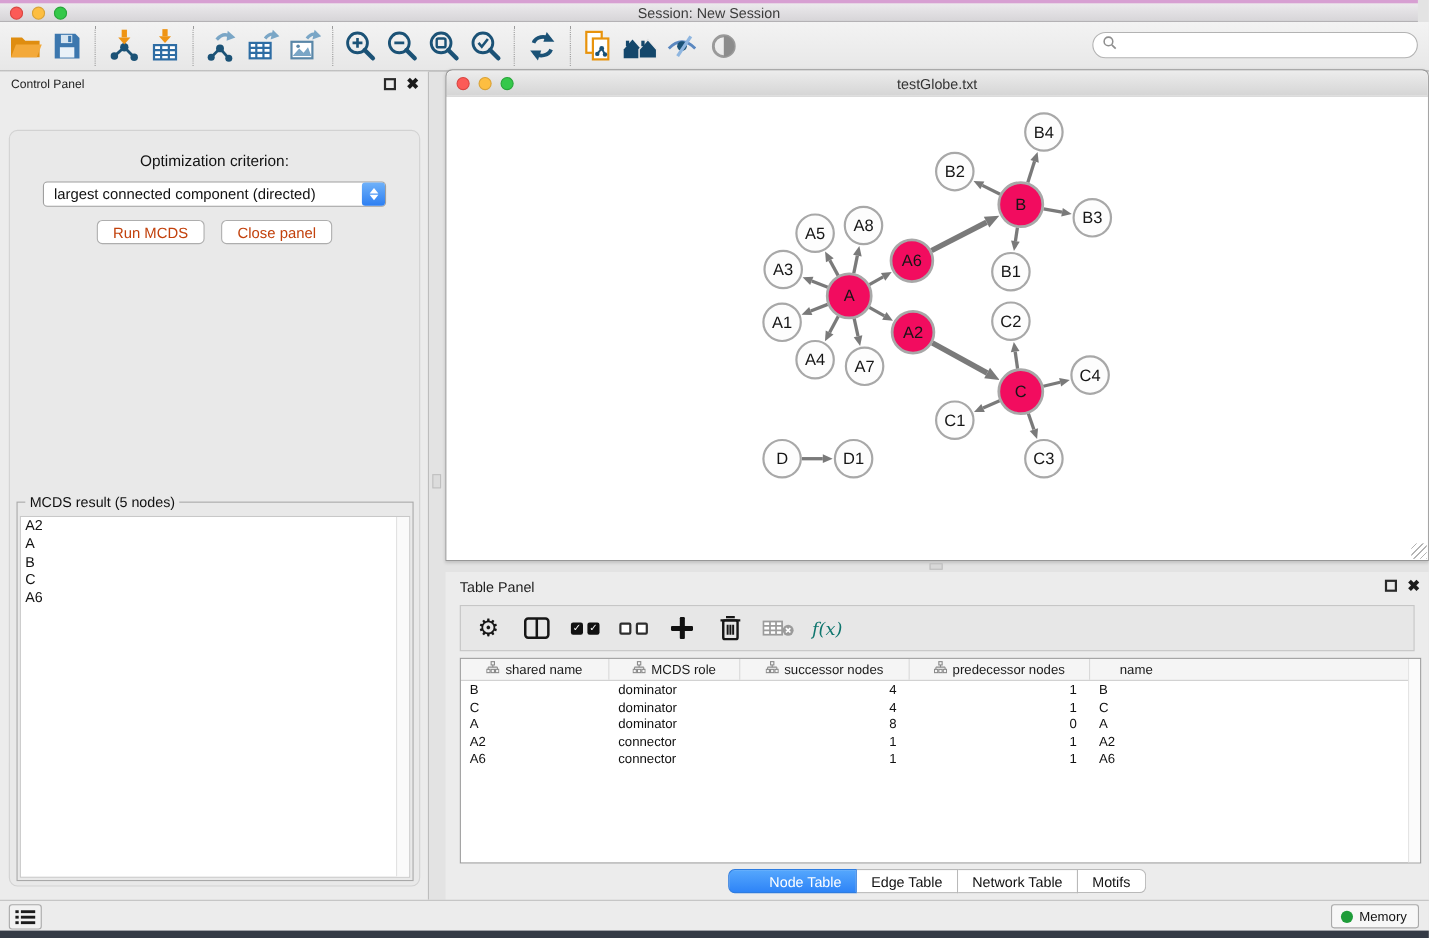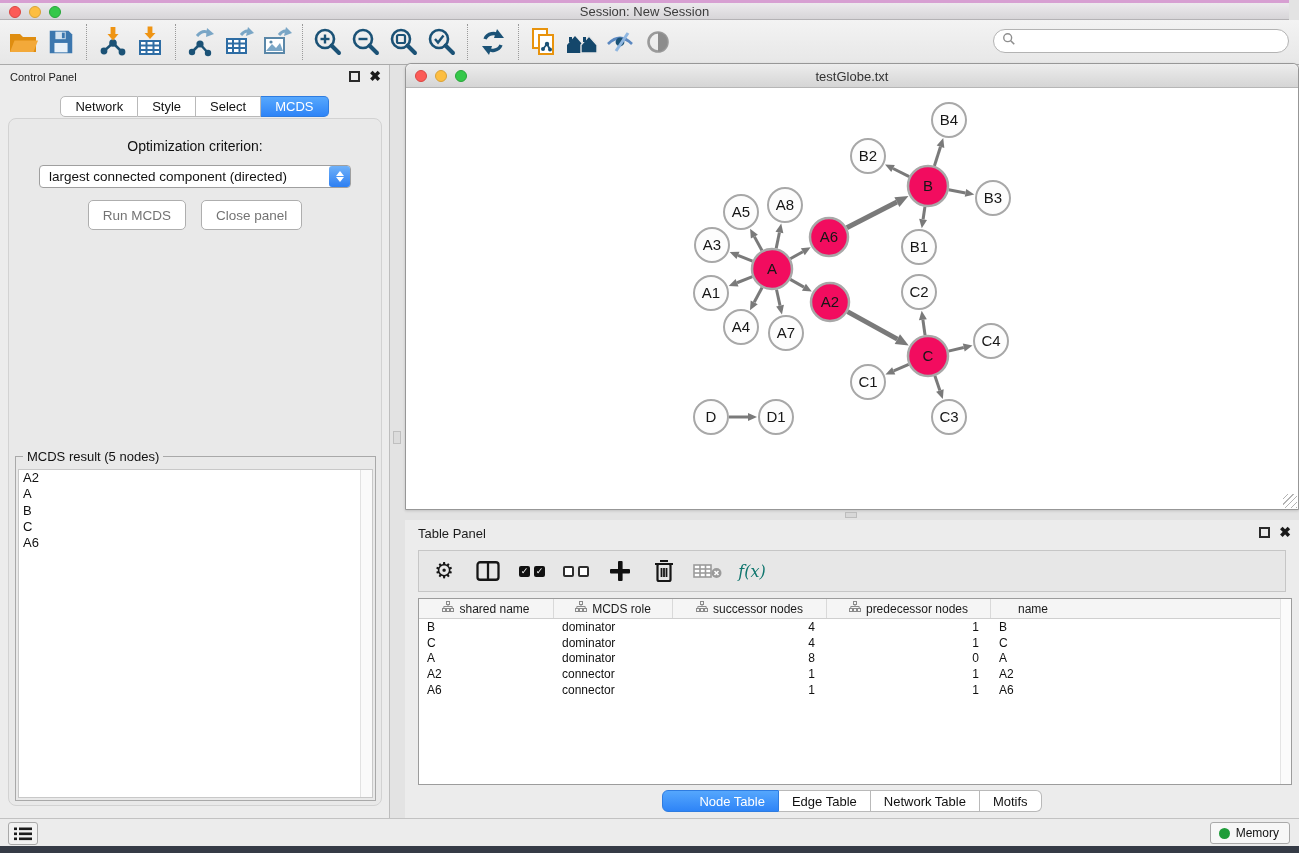--- a/index.html
+++ b/index.html
@@ -52,22 +52,22 @@
   .combo { position:relative; margin:11px auto 0 auto; width:312px; height:23px; background:#fff;
     border:1px solid #9f9f9f; border-radius:4px; display:flex; align-items:center; }
   .combo .val { flex:1; font-size:13.5px; padding-left:9px; color:#111; white-space:nowrap; }
   .combo .stepper { width:21px; height:21px; margin-right:0px; border-radius:3px;
     background:linear-gradient(#6fb1f9,#2d7ff2); display:flex; flex-direction:column;
     align-items:center; justify-content:center; gap:1px; }
   .combo .stepper span { width:0; height:0; border-left:4px solid transparent; border-right:4px solid transparent; }
   .combo .stepper .up { border-bottom:5px solid #fff; }
   .combo .stepper .dn { border-top:5px solid #fff; }
   .btn-row { display:flex; justify-content:center; gap:15px; margin-top:12px; }
-  .cp-btn { height:30px; padding:0 14px; background:#fff; border:1px solid #aeaeae; border-radius:5px;
-    font-size:13.5px; color:#737373; font-family:"Liberation Sans",sans-serif; }
+  .cp-btn { height:22px; padding:0 14px; background:#fff; border:1px solid #aeaeae; border-radius:5px;
+    font-size:13.5px; color:#c2410c; font-family:"Liberation Sans",sans-serif; }
 
   .result-group { position:absolute; left:6px; top:337px; width:361px; height:345px;
     border:1px solid #a9a9a9; }
   .result-legend { position:absolute; left:7px; top:-8px; background:#e9e9e9; padding:0 4px;
     font-size:13px; color:#111; }
   .result-list { position:absolute; left:2px; right:2px; top:12px; bottom:2px; background:#fff;
     border:1px solid #c8c8c8; overflow:hidden; }
   .result-list .item { font-size:13px; color:#111; line-height:16.3px; padding-left:4px; }
   .list-scroll { position:absolute; right:0; top:0; bottom:0; width:12px; background:#fafafa; border-left:1px solid #e2e2e2; }
 
@@ -305,26 +305,20 @@
     </div>
   </div>
 
   <div class="control-panel">
     <div class="cp-header">
       <span class="cp-title">Control Panel</span>
       <span class="panel-btns">
         <span class="float-ico"></span>
         <span class="close-ico">✖</span>
       </span>
-    </div>
-    <div class="tabs-row">
-      <div class="tab">Network</div>
-      <div class="tab">Style</div>
-      <div class="tab">Select</div>
-      <div class="tab active">MCDS</div>
     </div>
     <div class="cp-inner">
       <div class="crit-label">Optimization criterion:</div>
       <div class="combo">
         <span class="val">largest connected component (directed)</span>
         <span class="stepper">
             <span class="up"></span>
             <span class="dn"></span>
           </span>
       </div>

